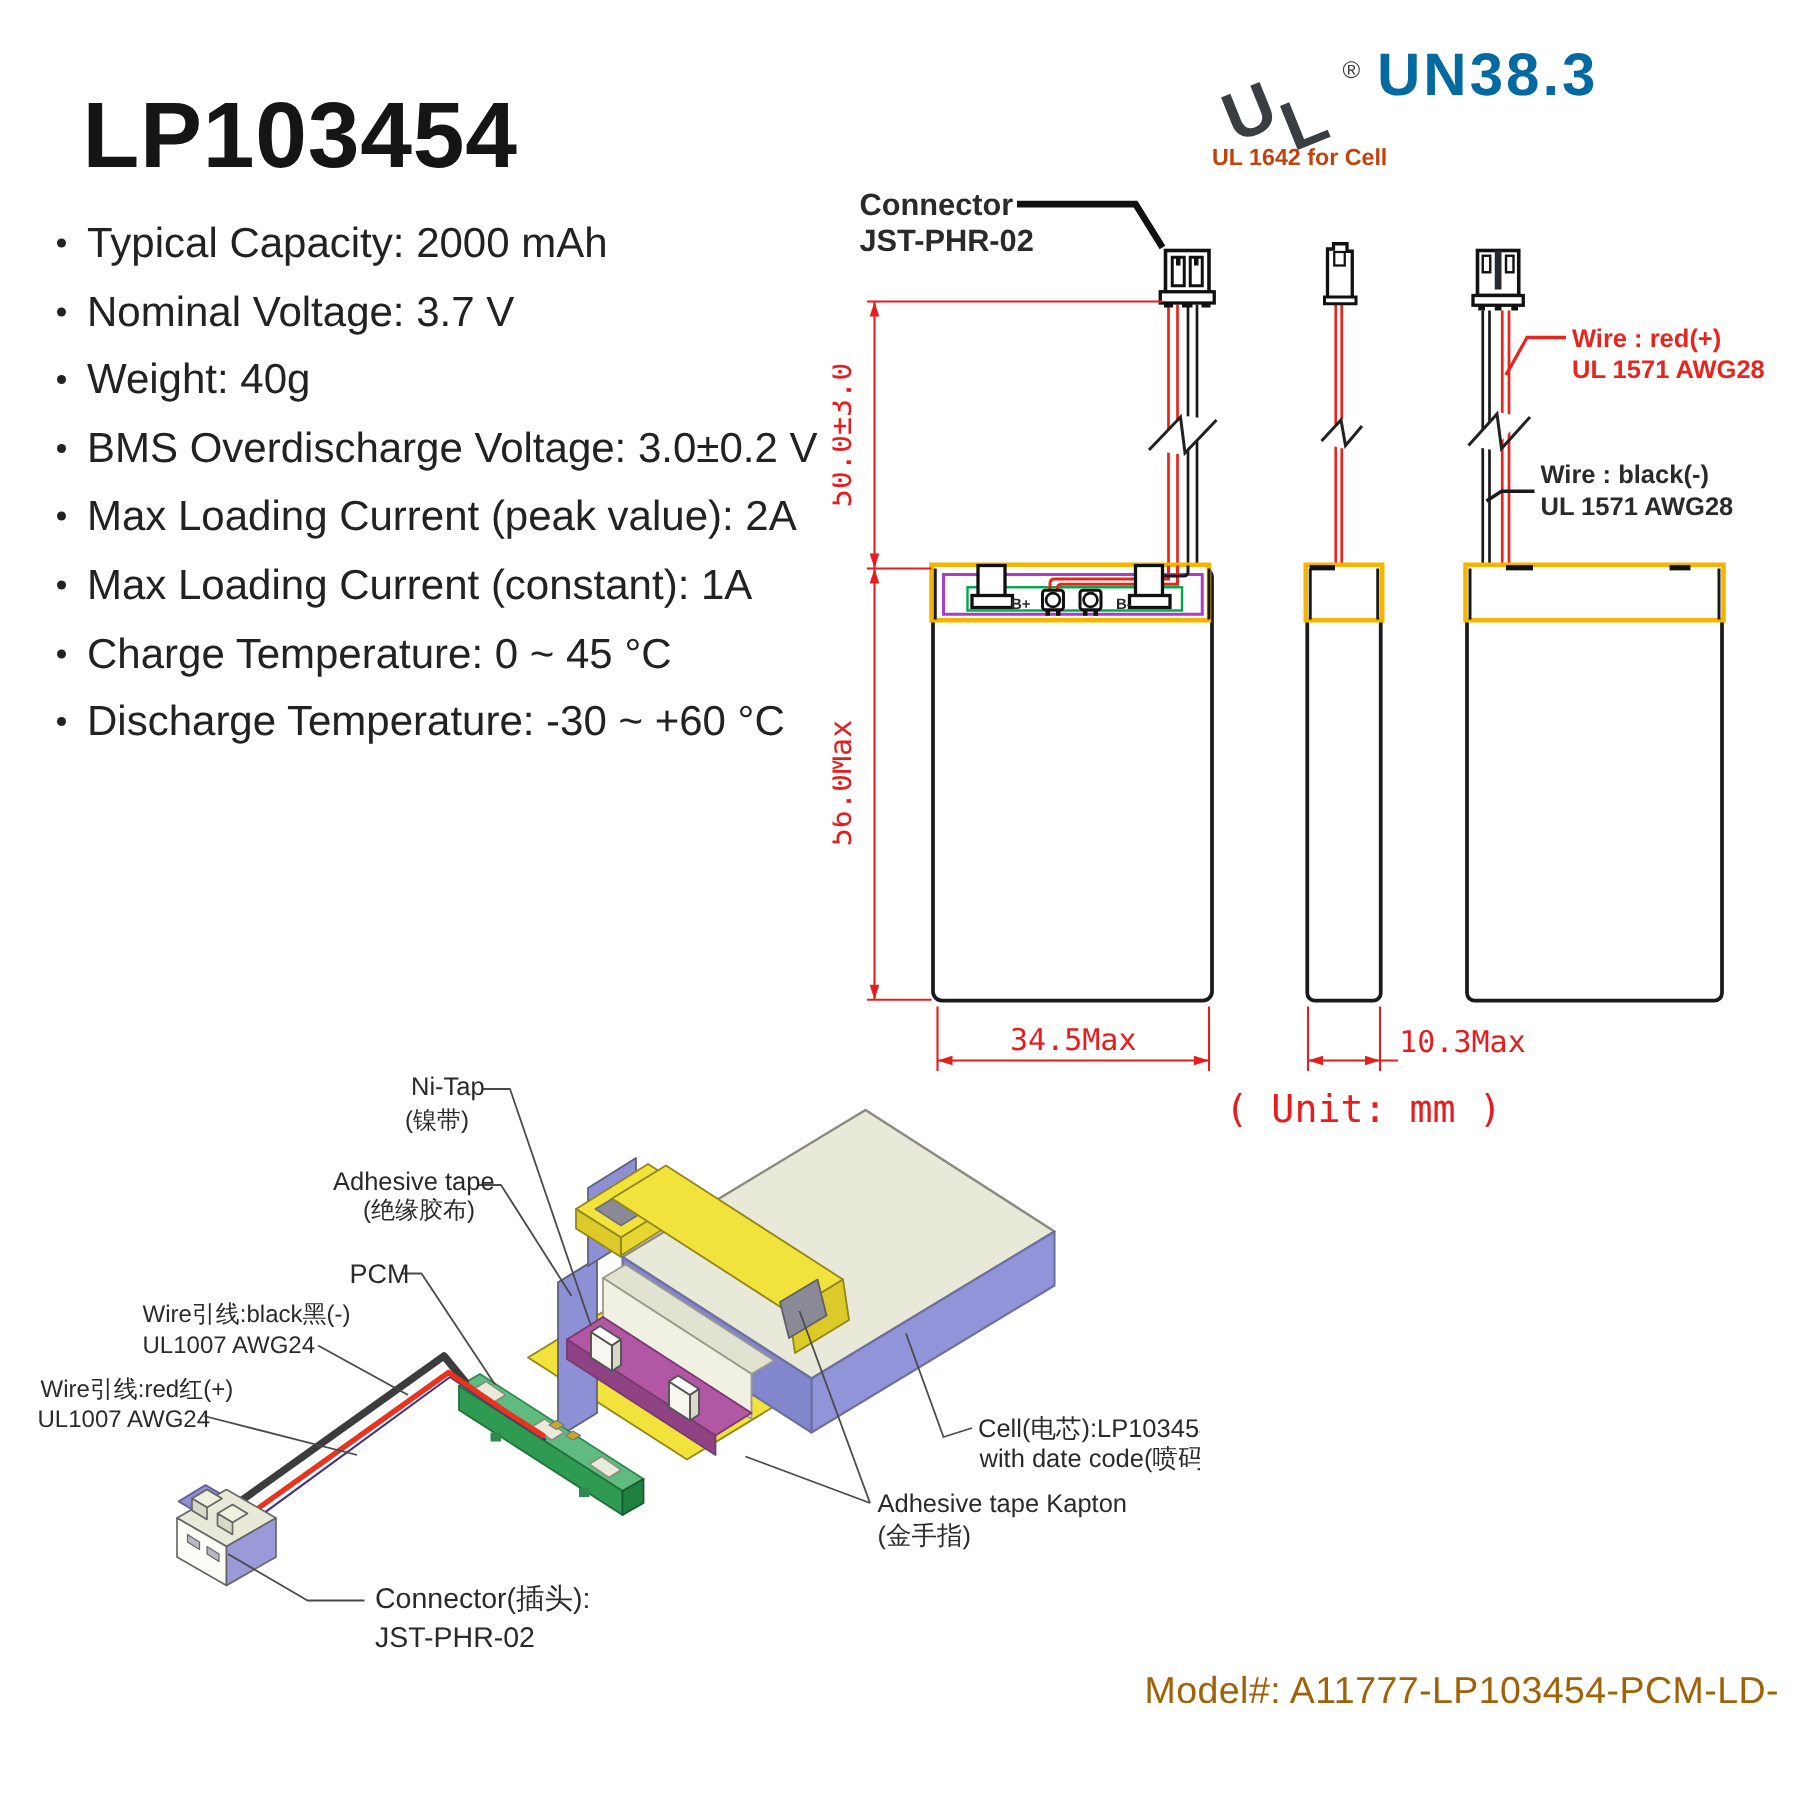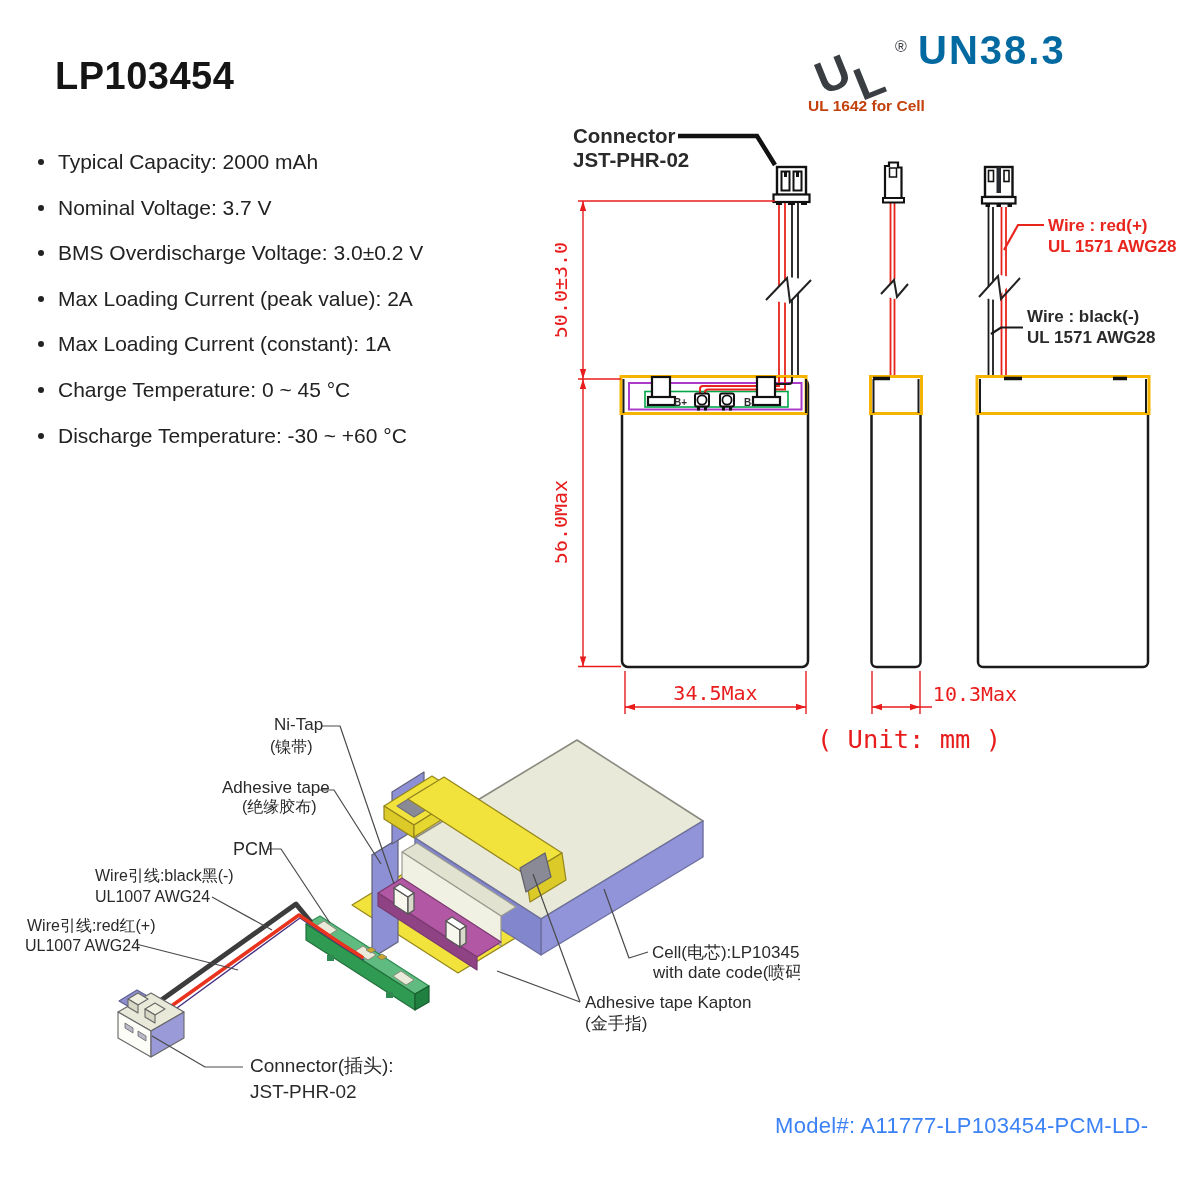--- a/index.html
+++ b/index.html
@@ -1,46 +1,47 @@
 <!DOCTYPE html>
 <html><head>
 <meta charset="utf-8">
 <style>
   html,body{margin:0;padding:0;background:#fff;}
   #page{position:relative;width:1200px;height:1200px;background:#ffffff;overflow:hidden;
         font-family:"Liberation Sans","DejaVu Sans",sans-serif;color:#1a1a1a;}
   
-  #title{position:absolute;left:55px;top:55px;font-size:38px;font-weight:700;color:#151515;letter-spacing:.5px;}
+  #title{position:absolute;left:55px;top:55px;font-size:62px;font-weight:700;color:#151515;letter-spacing:.5px;}
   
   #specs{position:absolute;left:38px;top:139px;margin:0;padding:0;list-style:none;width:520px;}
-  #specs li{position:relative;height:45.6px;line-height:45.6px;padding-left:20px;font-size:21px;color:#222;white-space:nowrap;}
+  #specs li{position:relative;height:45.6px;line-height:45.6px;padding-left:20px;font-size:28px;color:#222;white-space:nowrap;}
   #specs li::before{content:"";position:absolute;left:0;top:20px;width:6px;height:6px;border-radius:50%;background:#222;}
   
   #ul-block{position:absolute;left:800px;top:30px;width:135px;height:95px;}
   #ul-caption{position:absolute;left:808px;top:97px;width:140px;font-size:15.5px;font-weight:700;color:#c2410c;}
   #un-mark{position:absolute;left:918px;top:28px;font-size:40px;font-weight:700;letter-spacing:2px;color:#0369a1;}
   
   #tech-svg{position:absolute;left:555px;top:115px;}
   #iso-svg{position:absolute;left:20px;top:695px;}
   
-  #model-line{position:absolute;left:763px;top:1113px;font-size:22px;color:#3b82f6;letter-spacing:.3px;margin-left:12px;}
+  #model-line{position:absolute;left:763px;top:1113px;font-size:25px;color:#a16207;letter-spacing:.3px;}
   svg text{font-family:"Liberation Sans","DejaVu Sans",sans-serif;}
   .dimtxt{font-family:"DejaVu Sans Mono",monospace;fill:#e81c1c;}
   .lbl{fill:#2a2a2a;}
 </style>
 </head>
 <body>
 
 <div id="page">
 
   <div id="title">LP103454</div>
 
   <ul id="specs">
     <li>Typical Capacity: 2000 mAh</li>
     <li>Nominal Voltage: 3.7 V</li>
+    <li>Weight: 40g</li>
     <li>BMS Overdischarge Voltage: 3.0±0.2 V</li>
     <li>Max Loading Current (peak value): 2A</li>
     <li>Max Loading Current (constant): 1A</li>
     <li>Charge Temperature: 0 ~ 45 °C</li>
     <li>Discharge Temperature: -30 ~ +60 °C</li>
   </ul>
 
   <svg id="ul-block" width="135" height="95" viewBox="0 0 135 95">
     <g transform="rotate(-22 55 45)" fill="#3a3e43">
       <text x="18" y="52" font-size="46" font-weight="800">U</text>

